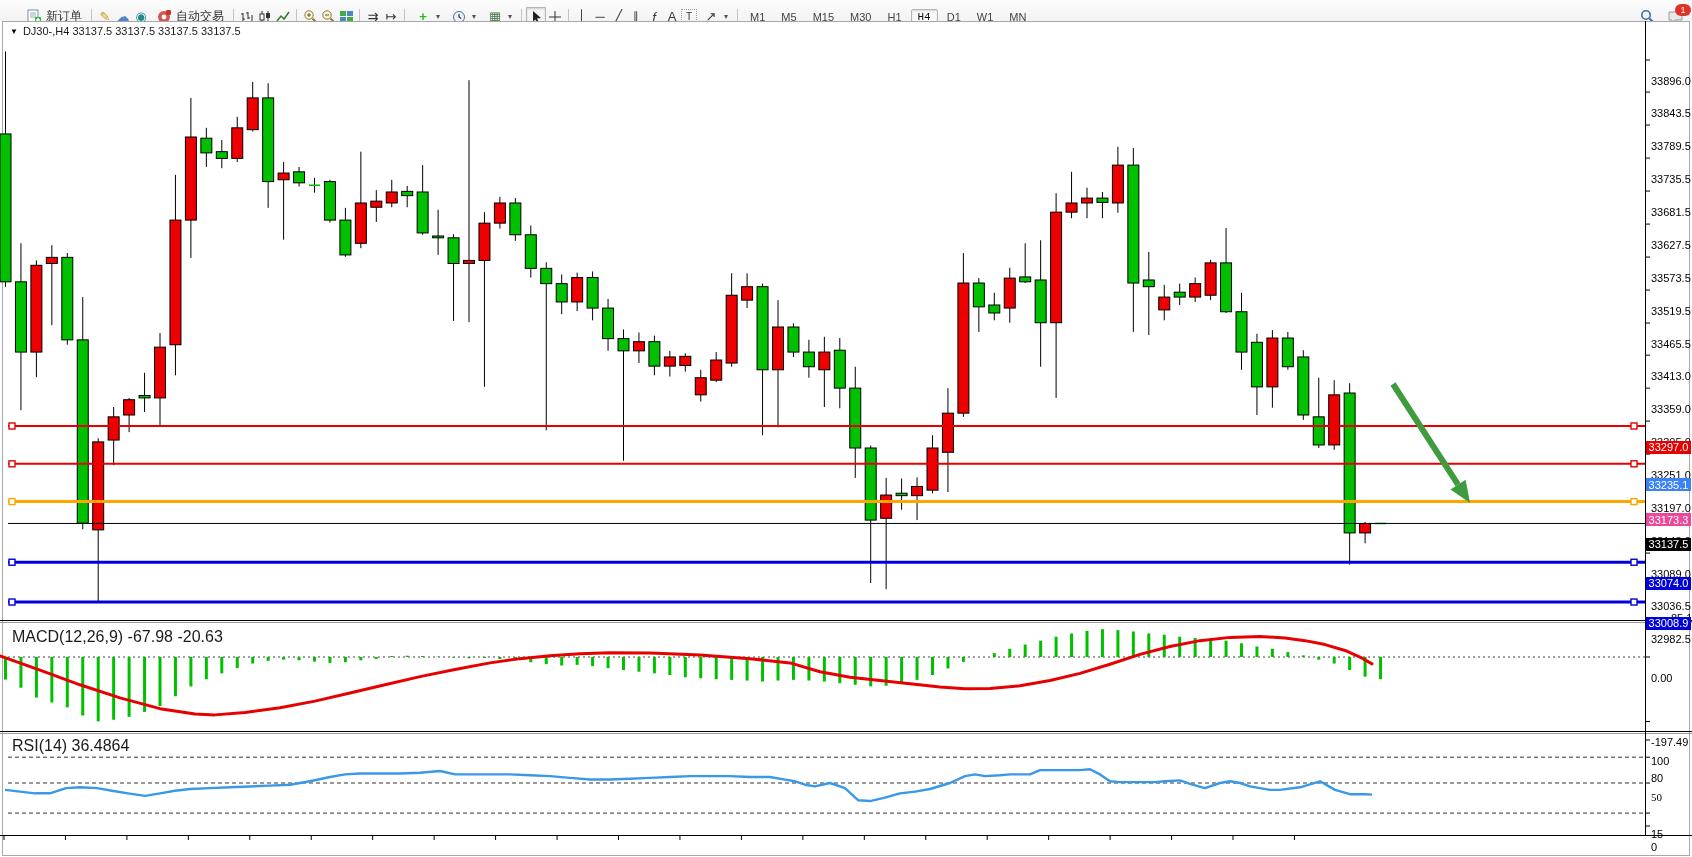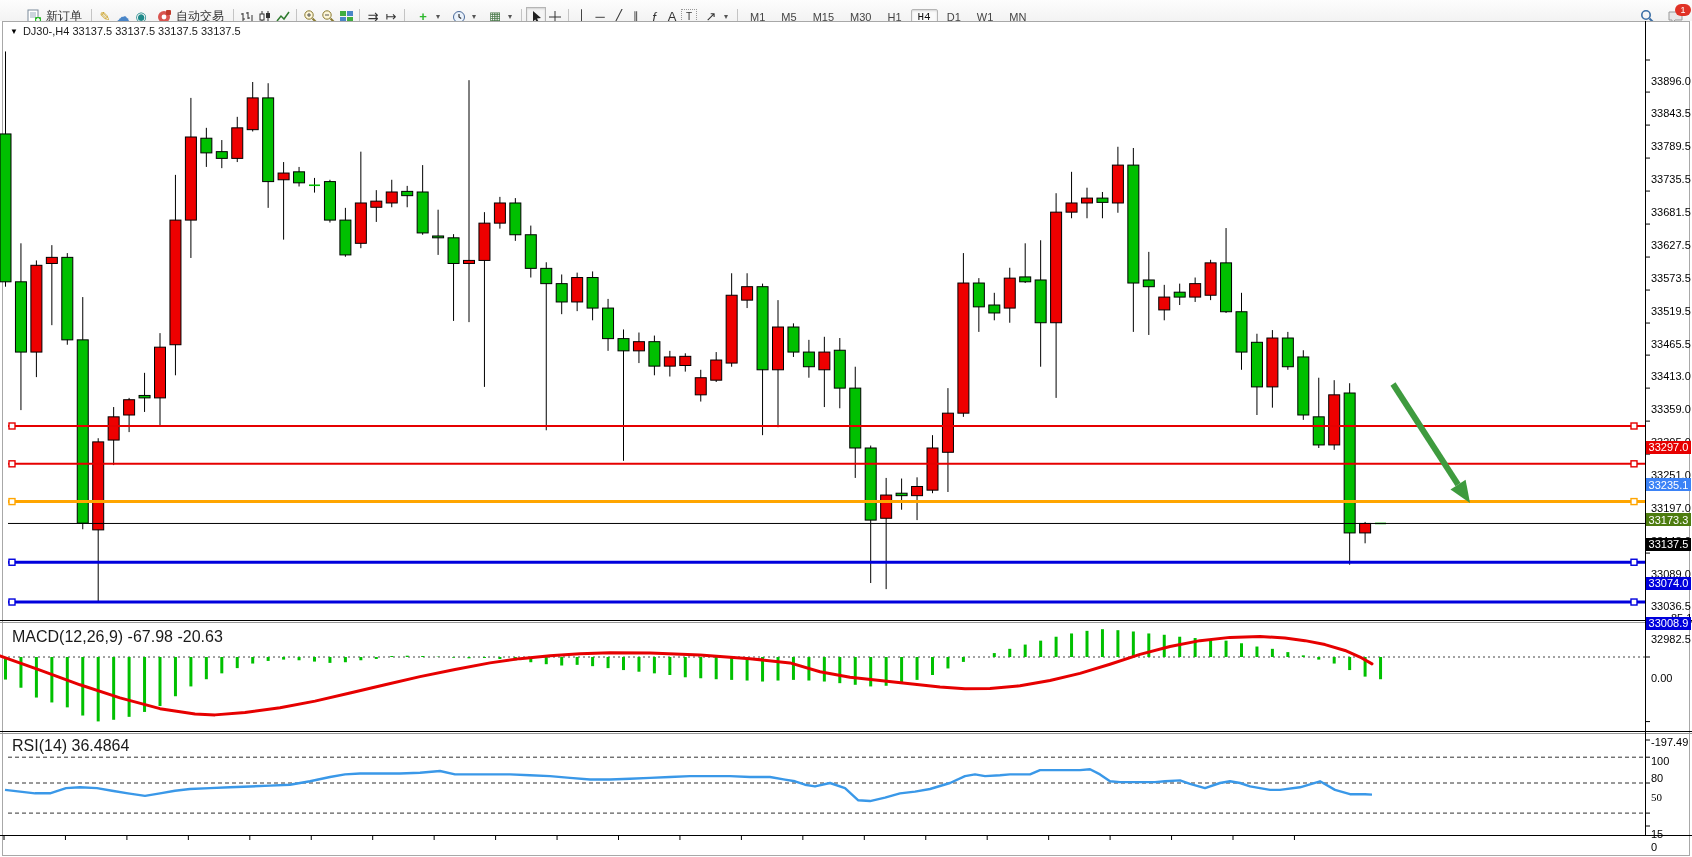--- a/index.html
+++ b/index.html
@@ -541,21 +541,21 @@
         <line x1="1110.1000000000001" y1="814" x2="1110.1000000000001" y2="819" stroke="#000"></line>
         <line x1="1171.55" y1="814" x2="1171.55" y2="819" stroke="#000"></line>
         <line x1="1233" y1="814" x2="1233" y2="819" stroke="#000"></line>
         <line x1="1294.45" y1="814" x2="1294.45" y2="819" stroke="#000"></line>
       </svg>
     <div class="paneLabel" style="top:607px">MACD(12,26,9) -67.98 -20.63</div>
     <div class="paneLabel" style="top:716px">RSI(14) 36.4864</div>
 
   <div class="badgelabel" style="top: 419.5px; background: rgb(230, 0, 0);">33297.0</div>
       <div class="badgelabel" style="top: 457.321px; background: #3b82f6;">33235.1</div>
-      <div class="badgelabel" style="top: 492px; background: #4d7c0f;">33173.3</div>
+      <div class="badgelabel" style="top: 492px; background: #ec4899;">33173.3</div>
       <div class="badgelabel" style="top: 516.955px; background: rgb(0, 0, 0);">33137.5</div>
       <div class="badgelabel" style="top: 555.753px; background: rgb(0, 0, 221);">33074.0</div>
       <div class="badgelabel" style="top: 595.529px; background: rgb(0, 0, 221);">33008.9</div>
       <div class="axlabel" style="top: 53.511px;">33896.0</div>
       <div class="axlabel" style="top: 85.5885px;">33843.5</div>
       <div class="axlabel" style="top: 118.582px;">33789.5</div>
       <div class="axlabel" style="top: 151.577px;">33735.5</div>
       <div class="axlabel" style="top: 184.571px;">33681.5</div>
       <div class="axlabel" style="top: 217.565px;">33627.5</div>
       <div class="axlabel" style="top: 250.558px;">33573.5</div>

